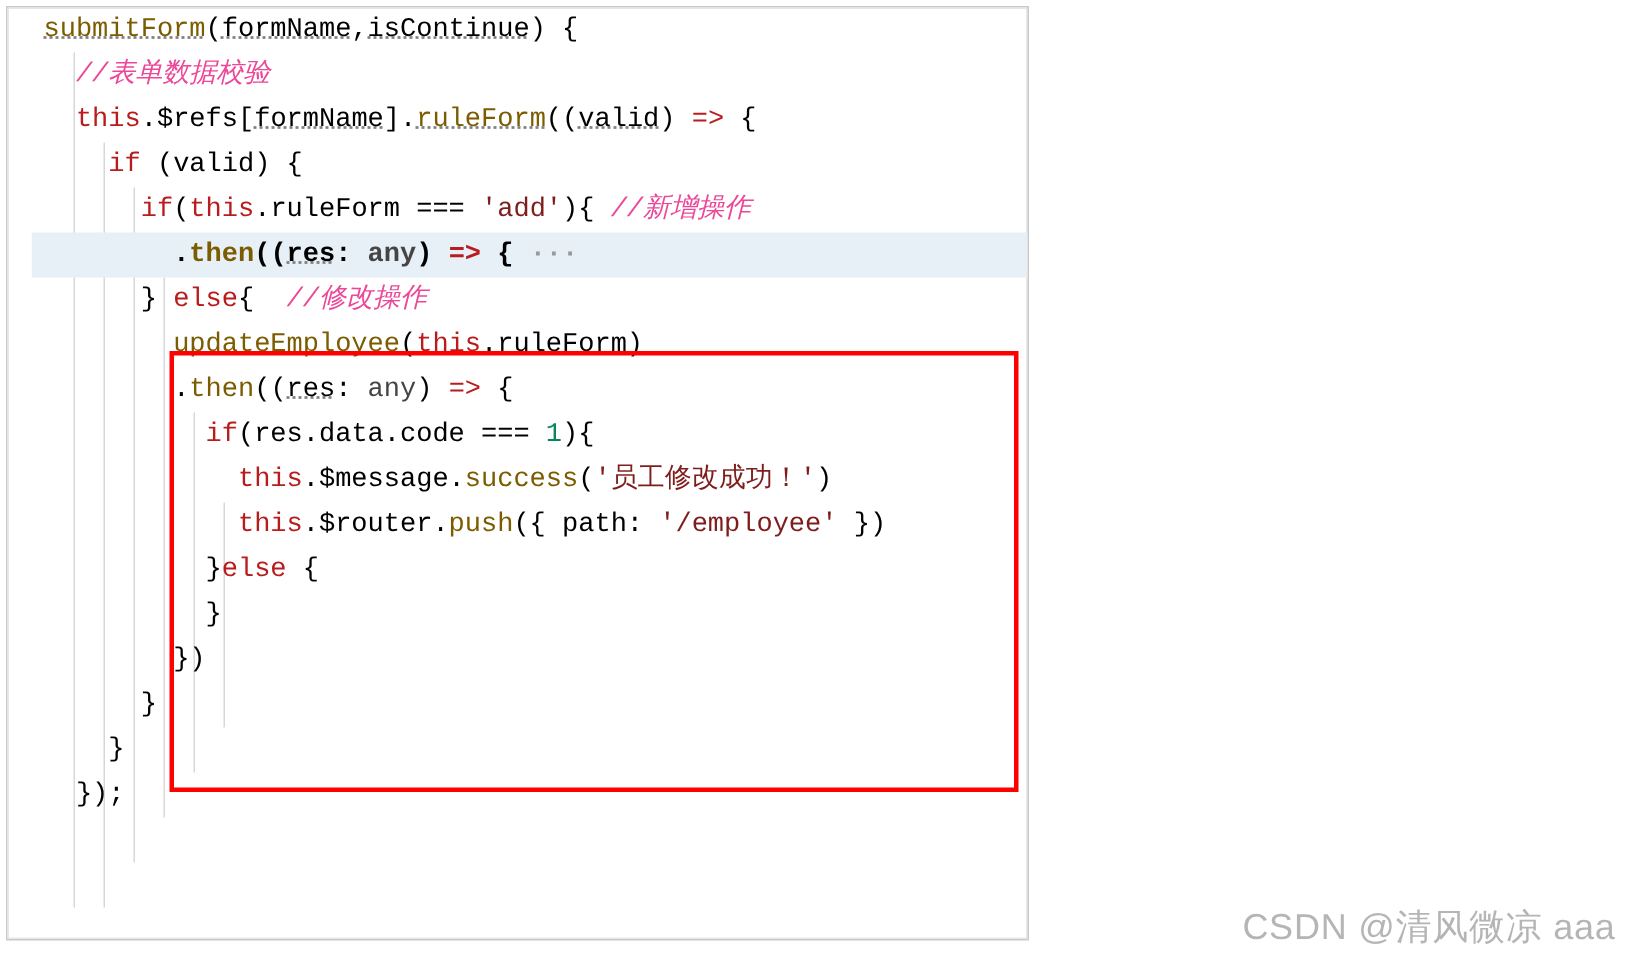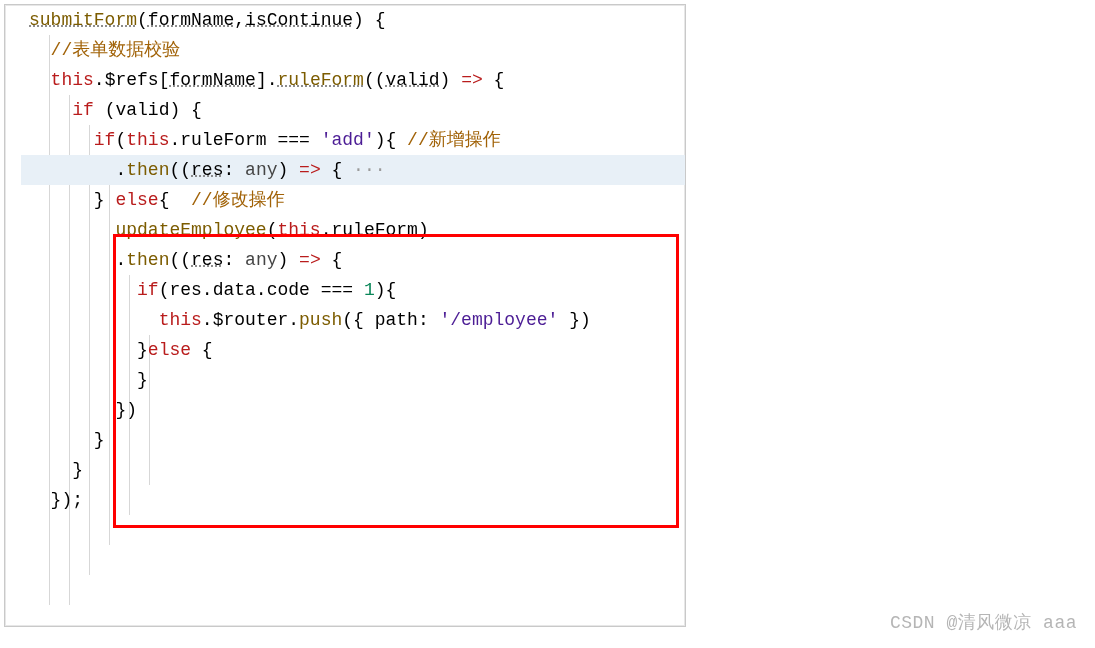--- a/index.html
+++ b/index.html
@@ -34,26 +34,27 @@
   }
   .line {
     white-space: pre;
     line-height: 30px;
     height: 30px;
     padding-left: 8px;
     position: relative;
   }
   .line.hl {
     background: #e8f0f7;
+    font-weight: bold;
   }
   .kw  { color: #b91c1c; }
   .id  { color: #000000; }
   .fn  { color: #7c5c00; }    
-  .str { color: #4c1d95; }    
-  .cmt { color: #a16207; }    
+  .str { color: #7f1d1d; }    
+  .cmt { color: #ec4899; font-style: italic; }    
   .num { color: #098658; }
   .pun { color: #000000; }
   .dim { color: #454545; }
   .tdot { text-decoration: underline; text-decoration-style: dotted; text-decoration-color: #808080; }
   .fold { color: #9a9a9a; }
   
   .guides {
     position: absolute;
     left: 0;
     top: 0;
@@ -78,22 +79,22 @@
     border: 3px solid #ff0000;
     pointer-events: none;
     box-sizing: border-box;
   }
   
   .watermark {
     position: absolute;
     right: 18px;
     bottom: 14px;
     color: rgba(120,120,120,0.55);
-    font-family: Liberation Mono, monospace;
-    font-size: 18px;
+    font-family: Liberation Sans, sans-serif;
+    font-size: 24px;
     letter-spacing: 0.5px;
     pointer-events: none;
   }
 </style>
 </head>
 <body>
 
 <div class="frame">
   <div class="code-area">
 
@@ -121,20 +122,21 @@
     <div class="line hl">        <span class="pun">.</span><span class="fn">then</span><span class="pun">((</span><span class="id tdot">res</span><span class="pun">: </span><span class="dim">any</span><span class="pun">) </span><span class="kw">=&gt;</span><span class="pun"> {</span><span class="fold"> ···</span></div>
 
     <div class="line">      <span class="pun">} </span><span class="kw">else</span><span class="pun">{  </span><span class="cmt">//修改操作</span></div>
 
     <div class="line">        <span class="fn">updateEmployee</span><span class="pun">(</span><span class="kw">this</span><span class="pun">.ruleForm)</span></div>
 
     <div class="line">        <span class="pun">.</span><span class="fn">then</span><span class="pun">((</span><span class="id tdot">res</span><span class="pun">: </span><span class="dim">any</span><span class="pun">) </span><span class="kw">=&gt;</span><span class="pun"> {</span></div>
 
     <div class="line">          <span class="kw">if</span><span class="pun">(res.data.code === </span><span class="num">1</span><span class="pun">){</span></div>
 
+    <div class="line">            <span class="kw">this</span><span class="pun">.$message.</span><span class="fn">success</span><span class="pun">(</span><span class="str">'员工修改成功！'</span><span class="pun">)</span></div>
 
     <div class="line">            <span class="kw">this</span><span class="pun">.$router.</span><span class="fn">push</span><span class="pun">({ path: </span><span class="str">'/employee'</span><span class="pun"> })</span></div>
 
     <div class="line">          <span class="pun">}</span><span class="kw">else</span><span class="pun"> {</span></div>
 
 
     <div class="line">          <span class="pun">}</span></div>
 
     <div class="line">        <span class="pun">})</span></div>
 

